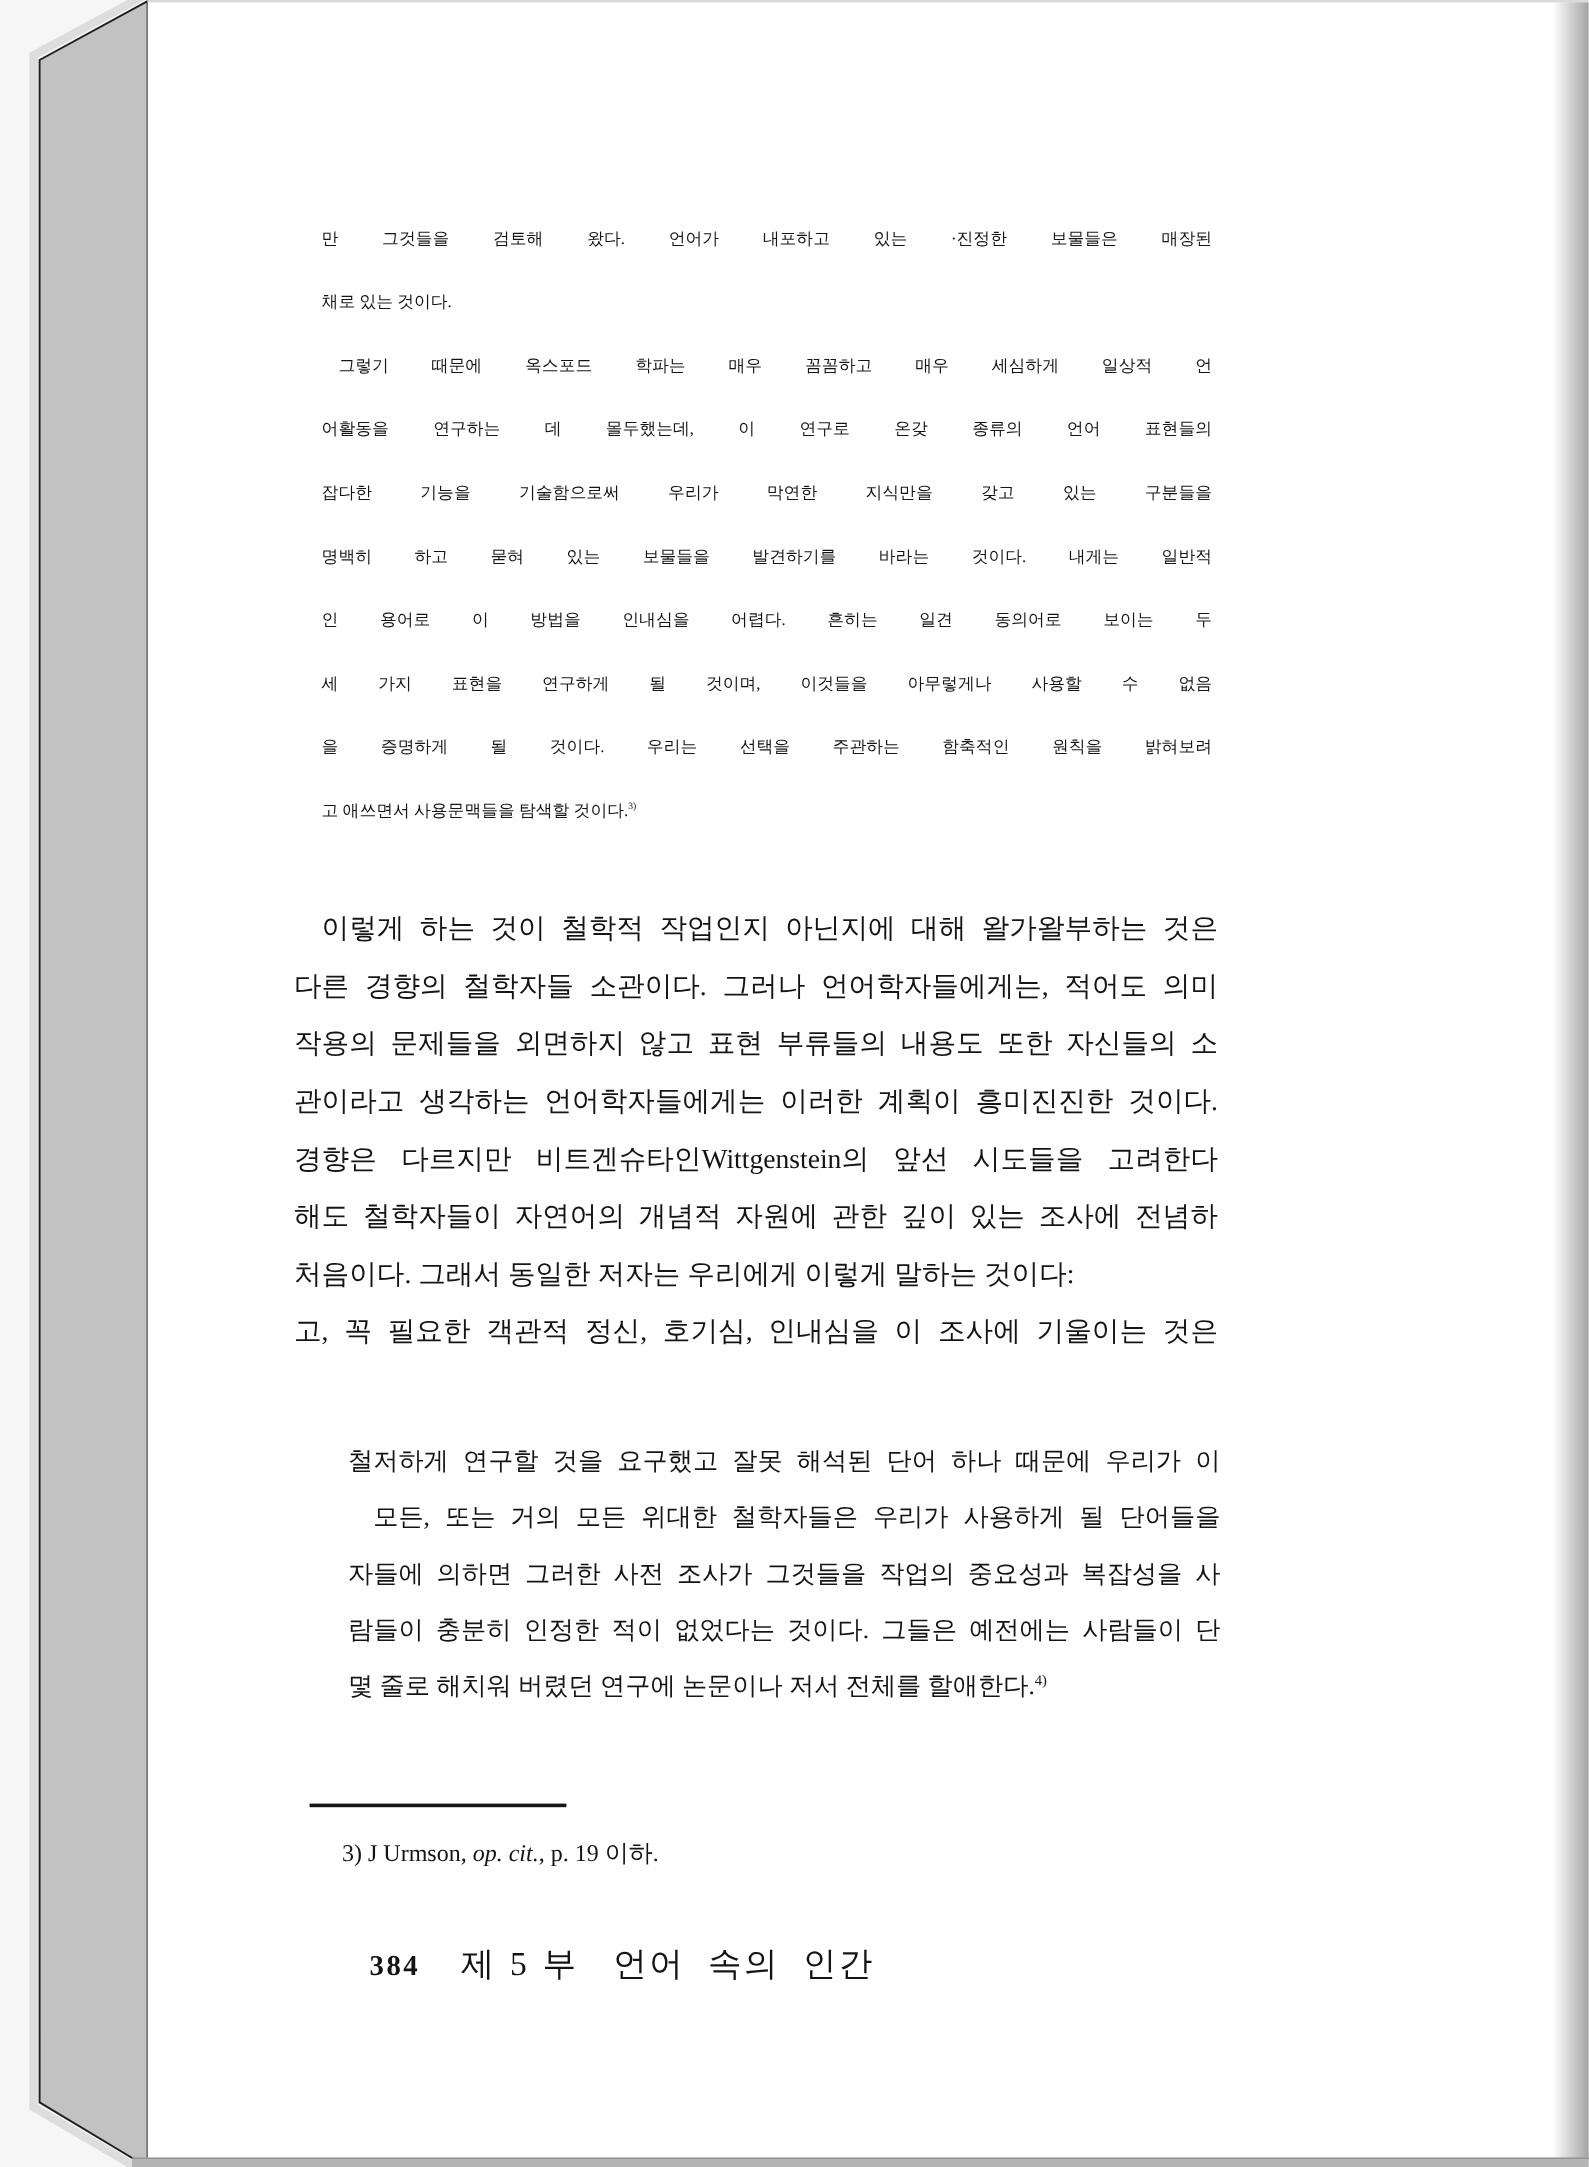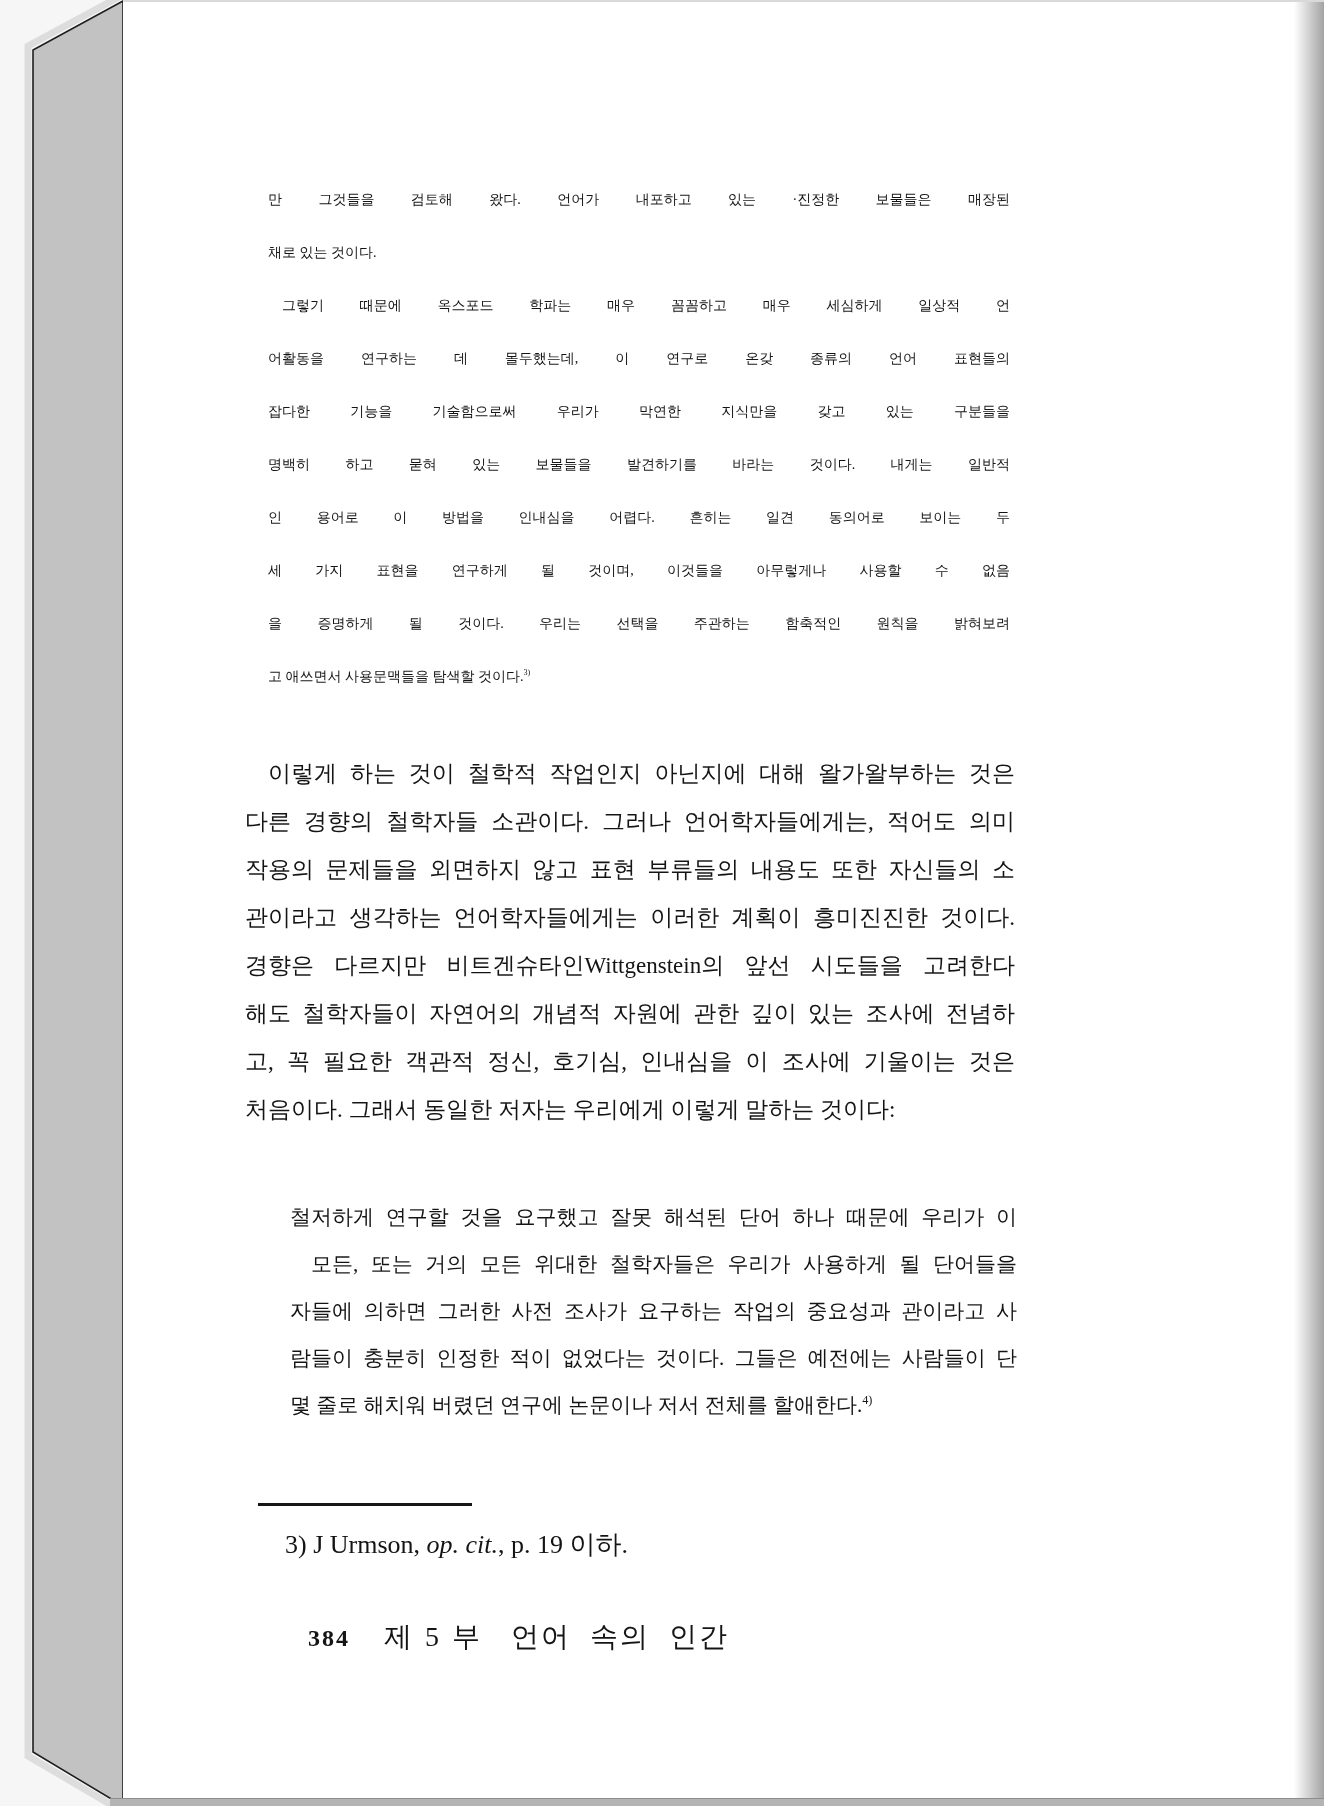--- a/index.html
+++ b/index.html
@@ -32,21 +32,21 @@
   .quote-top{left:268px;top:173px;width:742px;font-size:14px;line-height:53px;}
   .body-block{left:245px;top:750px;width:770px;font-size:23px;line-height:48px;}
   .quote-bottom{left:290px;top:1194px;width:727px;font-size:21px;line-height:47px;}
   sup.fnref{font-size:0.58em;vertical-align:super;line-height:0;}
   .fn-rule{
     position:absolute;left:258px;top:1503px;width:214px;height:3px;
     background:#161616;z-index:4;
   }
   .footnote{
     position:absolute;left:285px;top:1528px;width:700px;
-    font-size:26px;line-height:34px;z-index:4;
+    font-size:20px;line-height:34px;z-index:4;
   }
   .footnote .ital{font-style:italic;}
   .footer{
     position:absolute;left:308px;top:1618px;z-index:4;
     font-size:28px;letter-spacing:1px;
   }
   .footer .pgnum{font-weight:bold;margin-right:34px;font-size:24px;letter-spacing:2px;}
   .footer .part{margin-right:28px;letter-spacing:3px;}
   .footer .ptitle{word-spacing:10px;letter-spacing:2px;}
 </style>
@@ -81,30 +81,30 @@
 </div>
 
 <div class="block body-block">
   <div>
       <div class="tline ind">이렇게 하는 것이 철학적 작업인지 아닌지에 대해 왈가왈부하는 것은</div>
       <div class="tline">다른 경향의 철학자들 소관이다. 그러나 언어학자들에게는, 적어도 의미</div>
       <div class="tline">작용의 문제들을 외면하지 않고 표현 부류들의 내용도 또한 자신들의 소</div>
       <div class="tline">관이라고 생각하는 언어학자들에게는 이러한 계획이 흥미진진한 것이다.</div>
       <div class="tline">경향은 다르지만 비트겐슈타인Wittgenstein의 앞선 시도들을 고려한다</div>
       <div class="tline">해도 철학자들이 자연어의 개념적 자원에 관한 깊이 있는 조사에 전념하</div>
+      <div class="tline noj">처음이다. 그래서 동일한 저자는 우리에게 이렇게 말하는 것이다:</div>
       <div class="tline">고, 꼭 필요한 객관적 정신, 호기심, 인내심을 이 조사에 기울이는 것은</div>
-      <div class="tline noj">처음이다. 그래서 동일한 저자는 우리에게 이렇게 말하는 것이다:</div>
     </div>
 </div>
 
 <div class="block quote-bottom">
   <div>
       <div class="tline">철저하게 연구할 것을 요구했고 잘못 해석된 단어 하나 때문에 우리가 이</div>
       <div class="tline ind">모든, 또는 거의 모든 위대한 철학자들은 우리가 사용하게 될 단어들을</div>
-      <div class="tline">자들에 의하면 그러한 사전 조사가 요구하는 작업의 중요성과 관이라고 사</div>
+      <div class="tline">자들에 의하면 그러한 사전 조사가 그것들을 작업의 중요성과 복잡성을 사</div>
       <div class="tline">람들이 충분히 인정한 적이 없었다는 것이다. 그들은 예전에는 사람들이 단</div>
     </div>
   <div class="tline noj">
     <span>몇 줄로 해치워 버렸던 연구에 논문이나 저서 전체를 할애한다.</span><sup class="fnref">4)</sup>
   </div>
 </div>
 
 <div class="fn-rule"></div>
 <div class="footnote">
   <span>3) J Urmson, </span><span class="ital">op. cit.</span><span>, p. 19 이하.</span>

